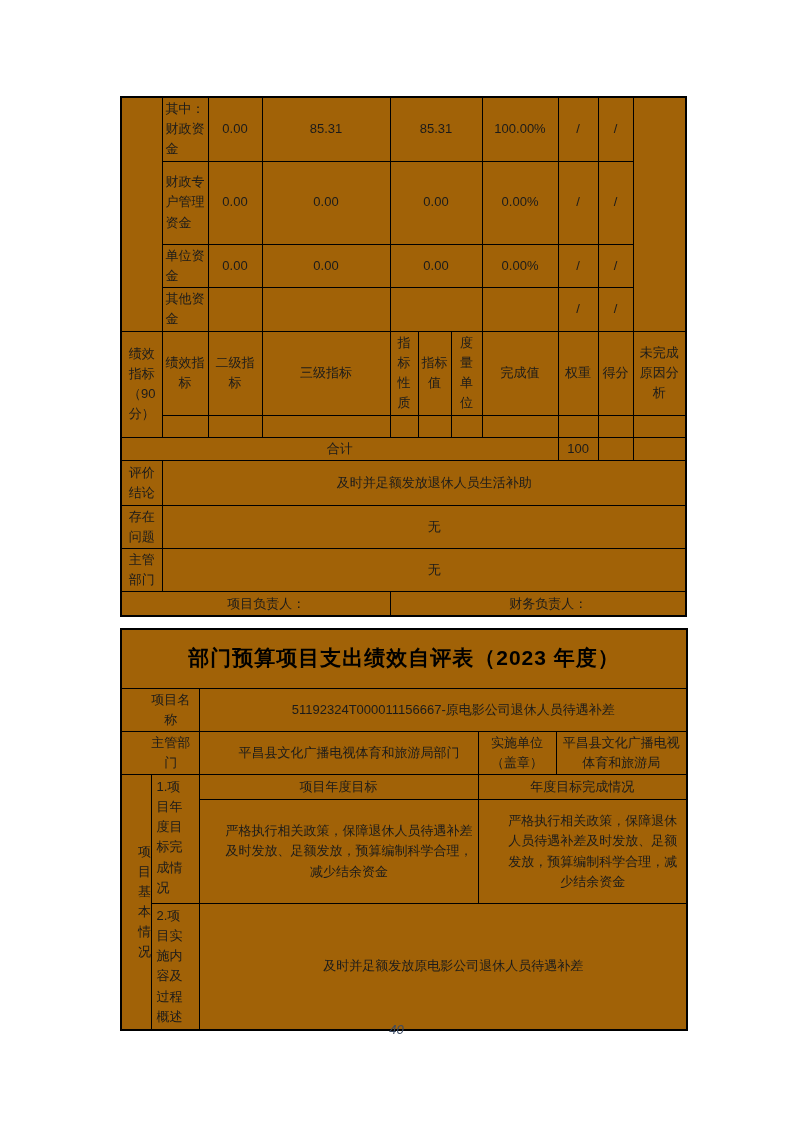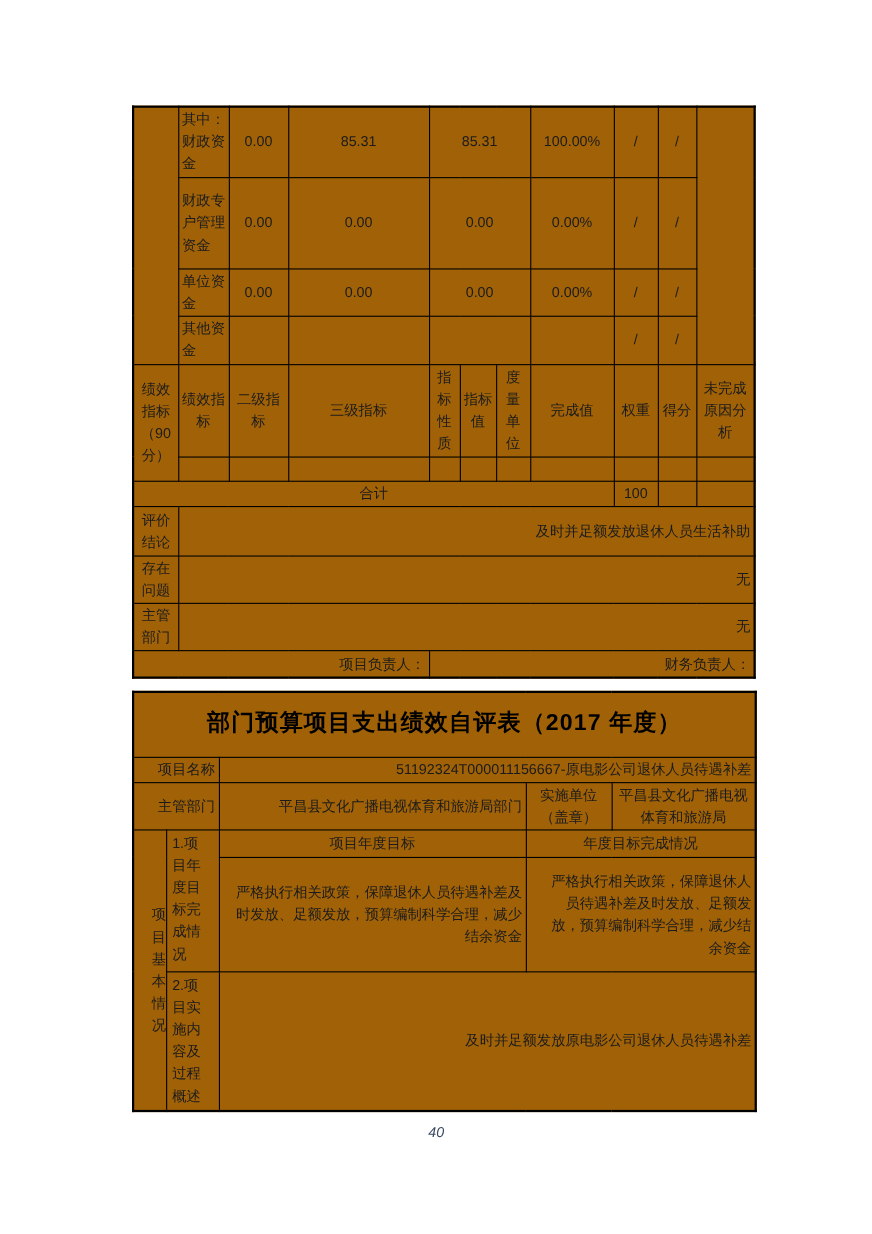--- a/index.html
+++ b/index.html
@@ -24,21 +24,21 @@
     font-size:13px;
     line-height:1.55;
     padding:1px 3px;
     vertical-align:middle;
     word-break:break-all;
     overflow:hidden;
   }
   #table1{border:2px solid #000;}
   #table2{border:2px solid #000;}
   .c{text-align:center;}
-  .l{text-align:right;padding-left:14px;}
+  .l{text-align:center;padding-left:24px;}
   .vtop{vertical-align:top;padding-top:3px;}
   .narrow{padding:2px 7px 2px 5px;}
   .title-cell{
     font-size:21px;
     font-weight:bold;
     text-align:center;
     color:#000;
     letter-spacing:1px;
   }
   .pageno{
@@ -166,21 +166,21 @@
   <colgroup>
     <col style="width:30px">
       <col style="width:48px">
       <col style="width:279px">
       <col style="width:78px">
       <col style="width:131px">
   </colgroup>
 
   <tbody>
       <tr style="height:59px">
-    <td colspan="5" class="title-cell" style="border-bottom:1px solid #000">部门预算项目支出绩效自评表（2017 年度）</td>
+    <td colspan="5" class="title-cell" style="border-bottom:1px solid #000">部门预算项目支出绩效自评表（2023 年度）</td>
   </tr>
 
   <tr style="height:23px">
     <td colspan="2" class="l">项目名称</td>
     <td colspan="3" class="l">51192324T000011156667-原电影公司退休人员待遇补差</td>
   </tr>
 
   <tr style="height:38px">
     <td colspan="2" class="l">主管部门</td>
     <td class="l">平昌县文化广播电视体育和旅游局部门</td>

